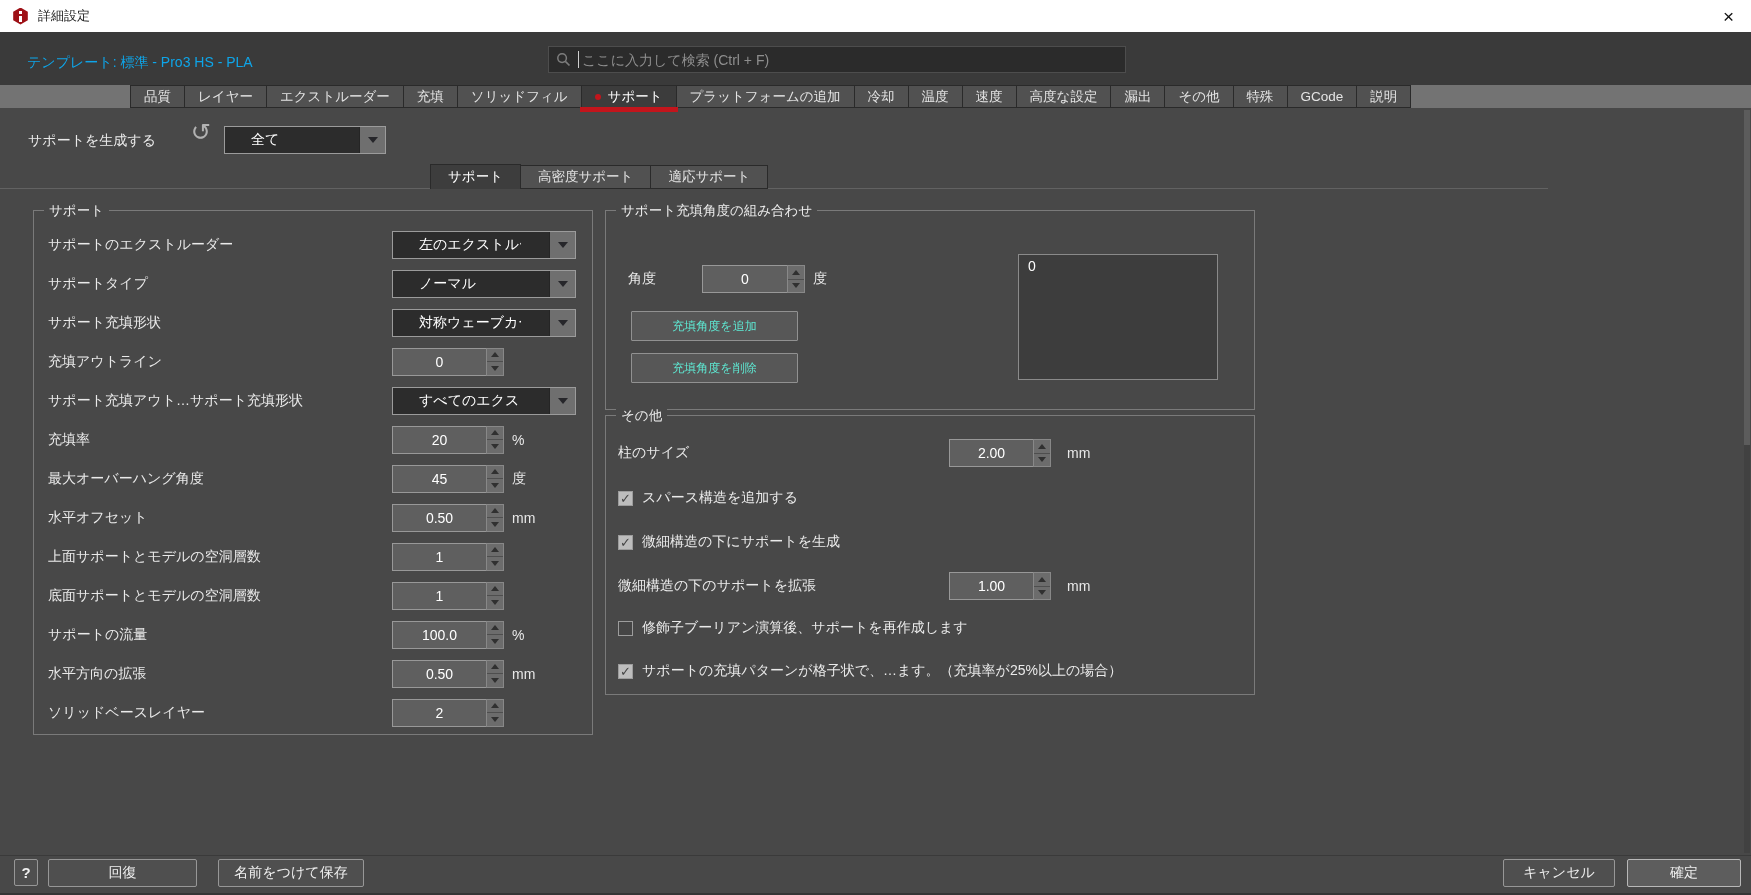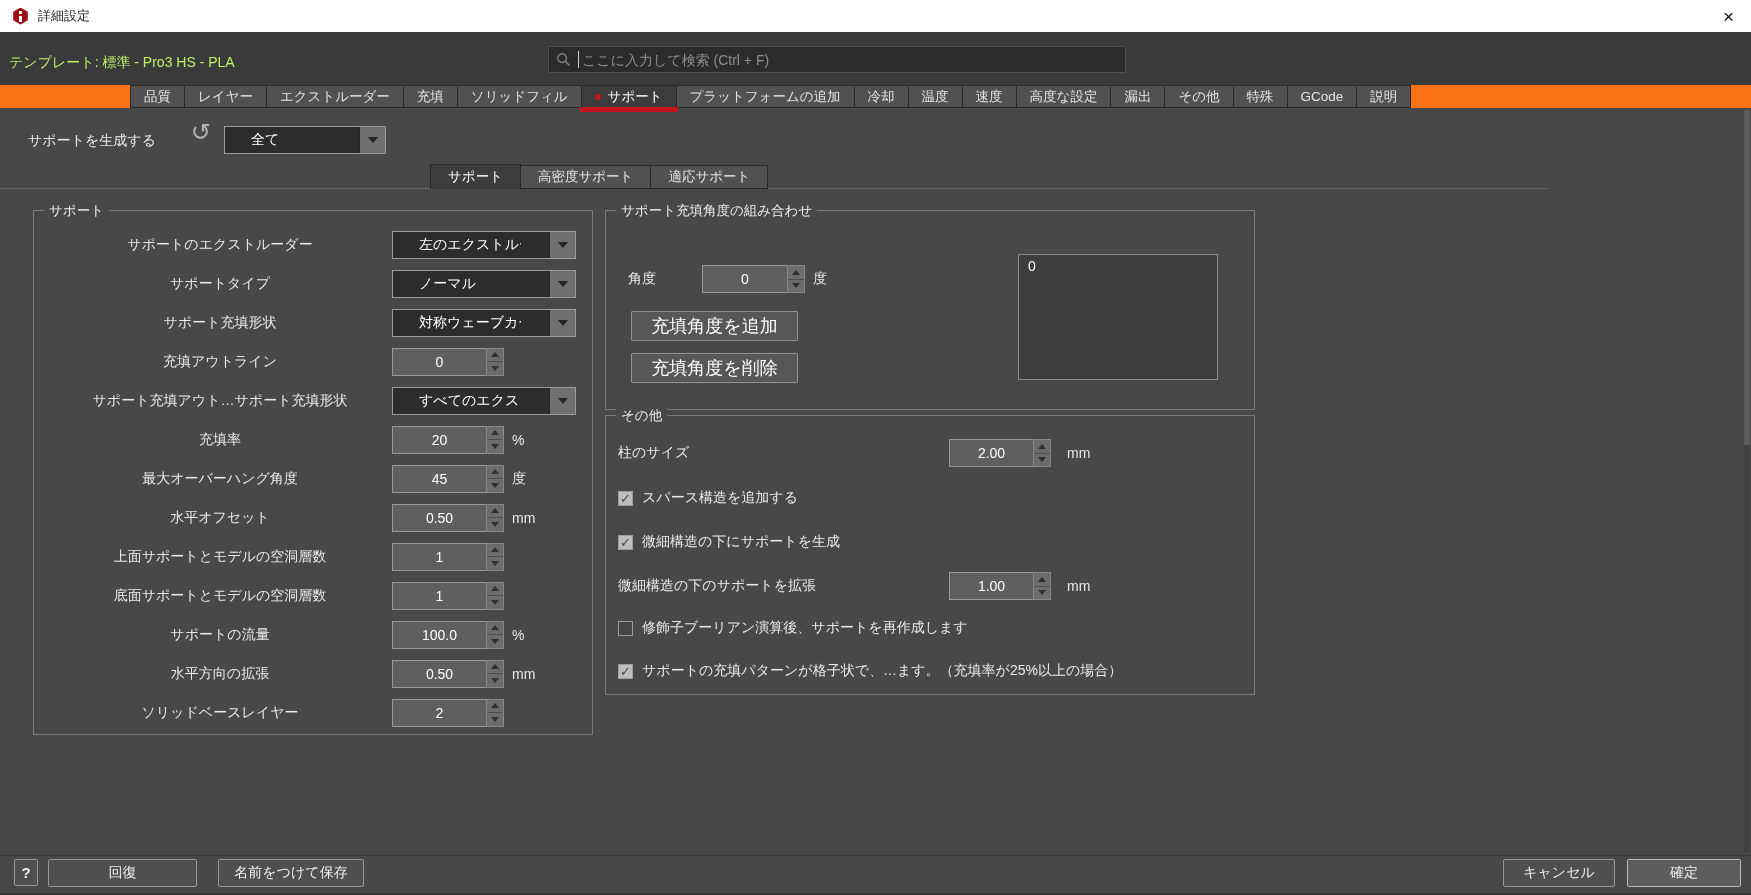--- a/index.html
+++ b/index.html
@@ -16,30 +16,30 @@
               display:flex; align-items:center; padding:0 12px; z-index:20; }
   .app-icon { width:17px; height:17px; background:#9e1016; position:relative;
               clip-path:polygon(50% 0,93% 25%,93% 75%,50% 100%,7% 75%,7% 25%); }
   .app-icon::before { content:''; position:absolute; left:7px; top:3px; width:3px; height:3px; background:#fff; }
   .app-icon::after  { content:''; position:absolute; left:7px; top:8px; width:3px; height:6px; background:#fff; }
   .window-title { margin-left:9px; font-size:13px; color:#1a1a1a; }
   .close-btn { margin-left:auto; font-size:19px; line-height:19px; color:#111; padding:0 5px; cursor:default; }
 
   
   .header { position:absolute; left:0; top:32px; width:100%; height:76px; background:#3a3a3a; }
-  .template-label { position:absolute; left:9px; top:22px; font-size:14px; color:#bef264;text-align:center; }
+  .template-label { position:absolute; left:27px; top:22px; font-size:14px; color:#0ea5e9;text-align:center; }
   .search-box { position:absolute; left:548px; top:14px; width:578px; height:27px; background:#2b2b2b;
                 border:1px solid #4d4d4d; display:flex; align-items:center; padding:0 7px; }
   .search-icon { width:15px; height:15px; flex-shrink:0; }
   .search-caret { width:1px; height:17px; background:#cfcfcf; margin-left:7px; }
   .search-input { flex:1; background:transparent; border:none; outline:none; color:#dcdcdc;
                   font-size:14px; margin-left:3px; font-family:inherit; }
   .search-input::placeholder { color:#8e8e8e; opacity:1; }
 
-  .tabstrip { position:absolute; left:0; bottom:0; width:100%; height:23px; background:#f97316;
+  .tabstrip { position:absolute; left:0; bottom:0; width:100%; height:23px; background:#737373;
               display:flex; align-items:flex-end; padding-left:130px; }
   .tab { height:23px; display:flex; align-items:center; padding:0 13px; background:#515151;
          border:1px solid #2a2a2a; border-left:none; color:#e4e4e4; font-size:13.5px;
          position:relative; white-space:nowrap; }
   .tab:first-child { border-left:1px solid #2a2a2a; }
   .tab.selected { background:#3c3c3c; color:#ffffff; }
   .tab.selected::before { content:''; width:6px; height:6px; border-radius:50%; background:#c3151c; margin-right:7px; }
   .tab.selected::after { content:''; position:absolute; left:-2px; right:-2px; bottom:-5px; height:5px;
                          background:#c3151c; z-index:6; }
 
@@ -64,21 +64,21 @@
   .subtab.selected { background:#3d3d3d; color:#ffffff; height:25px; border-bottom:none; }
   .pane-line { position:absolute; left:0; top:80px; width:1548px; height:1px; background:#626262; }
 
   .groupbox { position:absolute; border:1px solid #7a7a7a; }
   .gb-title { position:absolute; top:-9px; left:10px; background:#484848; padding:0 5px;
               font-size:13.5px; color:#ececec; white-space:nowrap; }
 
   
   #group-support { left:33px; top:102px; width:560px; height:525px; padding:14px 16px 0 12px; }
   .srow { height:39px; display:flex; align-items:center; }
-  .rlabel { flex:1; font-size:14px; color:#eaeaea; white-space:nowrap; overflow:hidden; padding-left:2px;text-align:center; }
+  .rlabel { flex:1; font-size:14px; color:#eaeaea; white-space:nowrap; overflow:hidden; padding-left:2px; }
   .slot { width:184px; display:flex; align-items:center; flex-shrink:0; }
   .slot .dropdown { width:184px;gap:28px; }
 
   .spin { display:flex; height:28px; width:112px; flex-shrink:0; }
   .spin-sm { width:102px; }
   .spin-ag { width:103px; }
   .spin-val { flex:1; background:#5f5f5f; border:1px solid #989898; border-right:none; color:#ffffff;
               font-size:14px; display:flex; align-items:center; justify-content:center; overflow:hidden; }
   .spin-btns { width:18px; display:flex; flex-direction:column; border:1px solid #888888; flex-shrink:0; }
   .spin-up, .spin-dn { flex:1; background:#6c6c6c; display:flex; align-items:center; justify-content:center; }
@@ -87,21 +87,21 @@
                     border-bottom:5px solid #303030; }
   .spin-dn::after { content:''; border-left:4px solid transparent; border-right:4px solid transparent;
                     border-top:5px solid #303030; }
   .unit { margin-left:8px; font-size:14px; color:#e8e8e8; white-space:nowrap; }
 
   
   #group-angle { left:605px; top:102px; width:650px; height:200px; }
   .angle-row { position:absolute; left:22px; top:53px; height:30px; display:flex; align-items:center; }
   .angle-label { font-size:14px; color:#eaeaea; margin-right:46px; }
   .angle-btn { position:absolute; left:25px; width:167px; height:30px; background:#575757;
-               border:1px solid #919191; color:#ffffff; font-size:18px; display:flex;
+               border:1px solid #919191; color:#5eead4; font-size:12px; display:flex;
                align-items:center; justify-content:center; border-radius:1px; }
   #btn-add-angle { top:100px; }
   #btn-del-angle { top:142px; }
   .angle-list { position:absolute; left:412px; top:43px; width:200px; height:126px; background:#3d3d3d;
                 border:1px solid #8a8a8a; padding:3px 9px; }
   .angle-list-item { font-size:14px; color:#ffffff; }
 
   
   #group-other { left:605px; top:307px; width:650px; height:280px; }
   .orow { position:absolute; left:12px; right:14px; height:30px; display:flex; align-items:center; }

